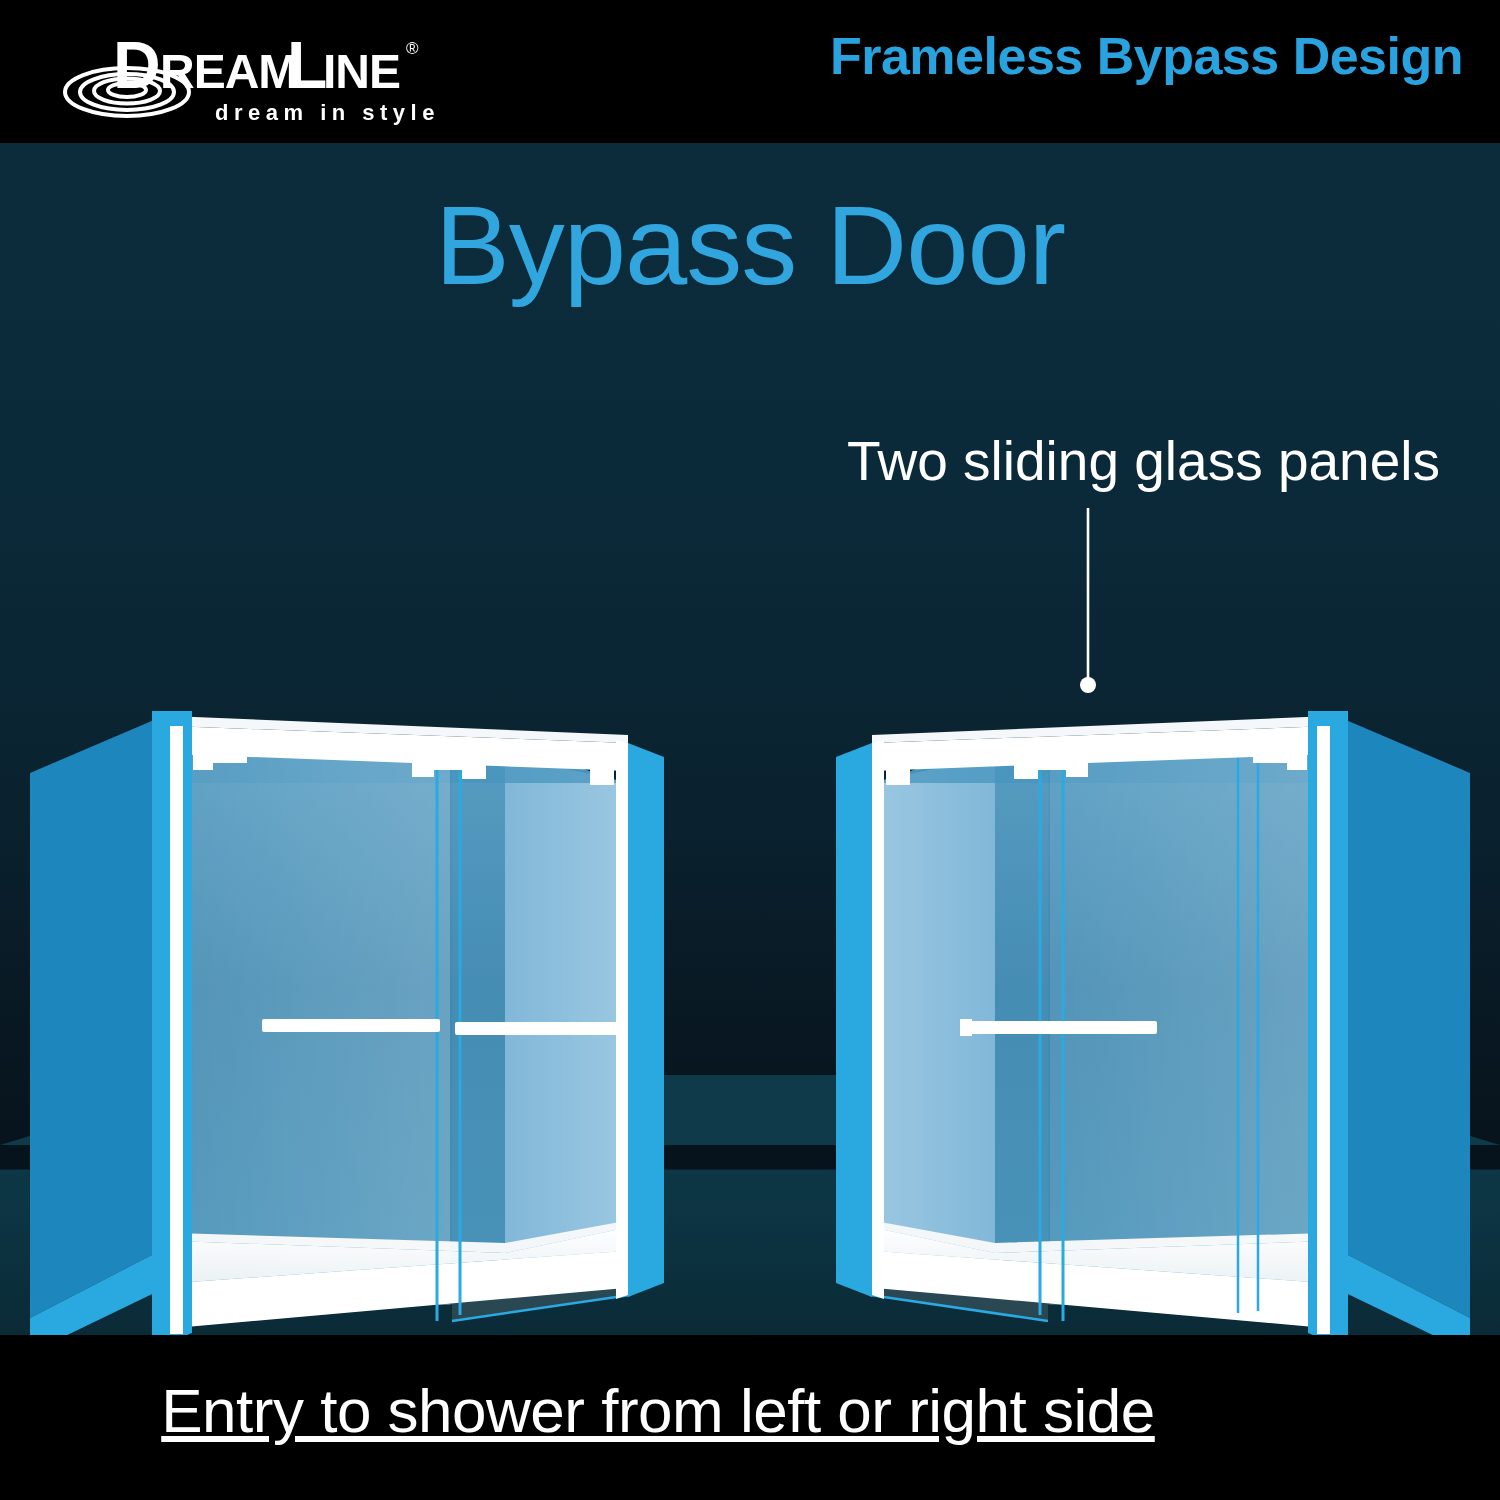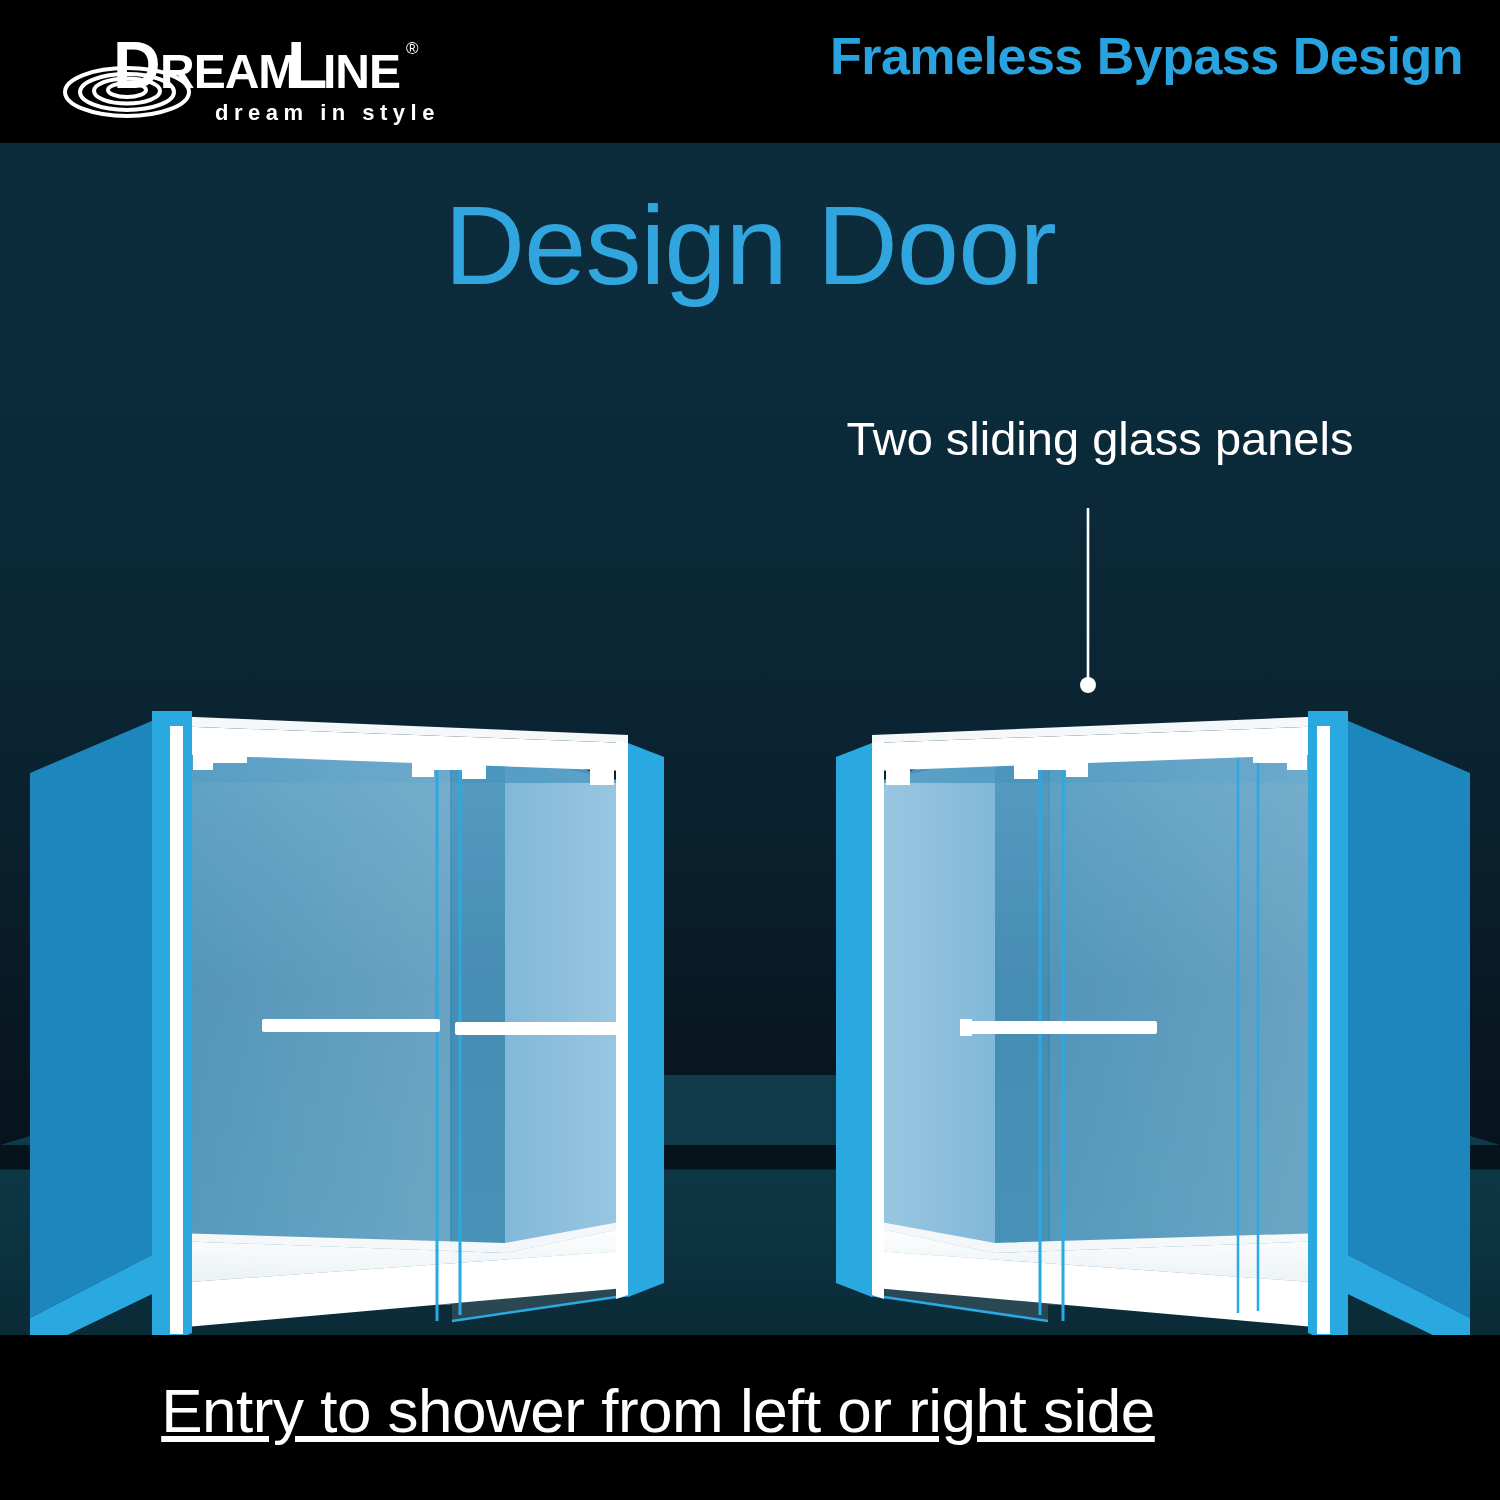--- a/index.html
+++ b/index.html
@@ -25,22 +25,22 @@
   #floor-wedge{position:absolute;left:0;bottom:190px;width:1500px;height:70px;
          background:#0e3a49;
          clip-path:polygon(0 100%,230px 0,1270px 0,1500px 100%);}
 
   
   #page-title{
     position:absolute;left:0;top:190px;width:1500px;text-align:center;
     font-size:112px;font-weight:normal;color:#31a5dd;line-height:1;letter-spacing:-1px;
   }
   #annotation-label{
-    position:absolute;left:760px;top:413px;width:680px;text-align:center;
-    font-size:47px;color:#ffffff;line-height:1.1;white-space:nowrap;
+    position:absolute;left:760px;top:431px;width:680px;text-align:right;
+    font-size:55px;color:#ffffff;line-height:1.1;white-space:nowrap;
   }
   #caption{
     position:absolute;left:0;top:1380px;width:1316px;text-align:center;
     font-size:62px;font-weight:normal;color:#ffffff;line-height:1;letter-spacing:-0.5px;text-decoration:underline;
   }
 
   
   #leader{position:absolute;left:1078px;top:508px;width:20px;height:190px;}
 </style>
 </head>
@@ -175,21 +175,21 @@
         <rect x="960" y="876" width="12" height="17" fill="#ffffff"></rect>
       </g>
     </svg>
   </div>
 
   <svg id="leader" viewBox="0 0 20 190">
     <line x1="10" y1="0" x2="10" y2="175" stroke="#ffffff" stroke-width="2.6"></line>
     <circle cx="10" cy="177" r="8" fill="#ffffff"></circle>
   </svg>
 
-  <div id="page-title">Design Door</div>
+  <div id="page-title">Bypass Door</div>
   <div id="annotation-label">Two sliding glass panels</div>
   <div id="caption">Entry to shower from left or right side</div>
 
   <div id="header-band">
 
     <div id="logo-block">
       <svg id="logo-svg" width="420" height="110" viewBox="0 0 420 110">
 
         <g fill="none" stroke="#ffffff">
           <ellipse cx="72" cy="74" rx="62" ry="24" stroke-width="4"></ellipse>

